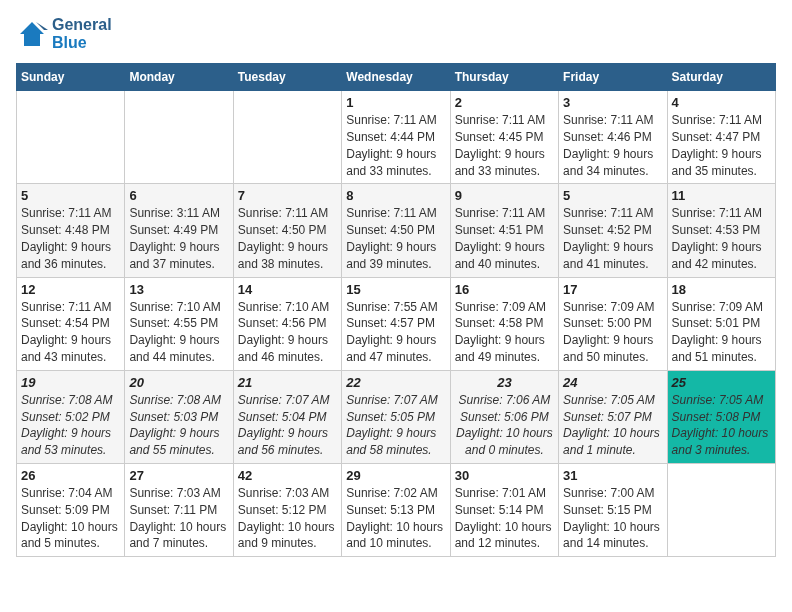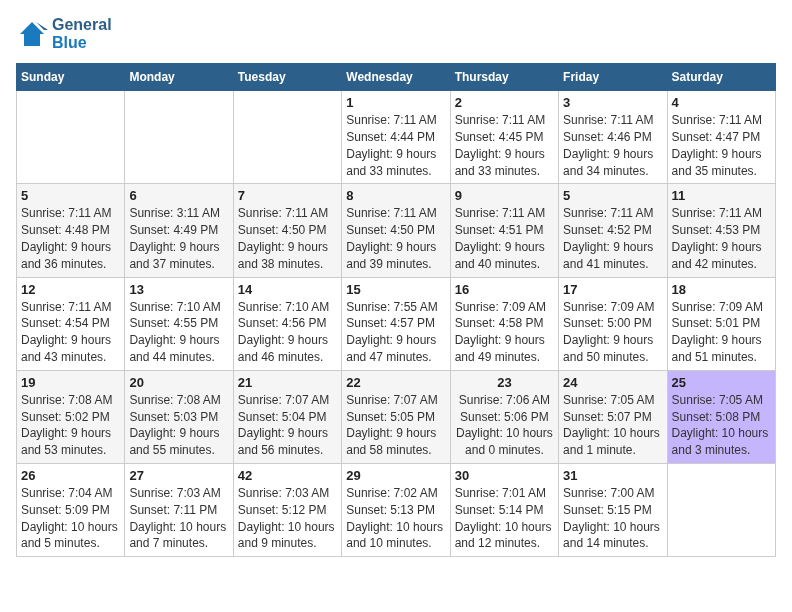--- a/index.html
+++ b/index.html
@@ -220,21 +220,21 @@
 Sunset: 5:00 PM
 Daylight: 9 hours and 50 minutes.</div>
         </td>
         <td>
           <div class="day-number">18</div>
           <div class="day-info">Sunrise: 7:09 AM
 Sunset: 5:01 PM
 Daylight: 9 hours and 51 minutes.</div>
         </td>
       </tr>
-      <tr style="background: rgb(245, 245, 245);">
+      <tr style="background: rgb(245, 245, 245); font-style: italic;">
         <td style="background: rgb(245, 245, 245);">
           <div class="day-number">19</div>
           <div class="day-info">Sunrise: 7:08 AM
 Sunset: 5:02 PM
 Daylight: 9 hours and 53 minutes.</div>
         </td>
         <td style="background: rgb(245, 245, 245);">
           <div class="day-number">20</div>
           <div class="day-info">Sunrise: 7:08 AM
 Sunset: 5:03 PM
@@ -257,21 +257,21 @@
           <div class="day-info">Sunrise: 7:06 AM
 Sunset: 5:06 PM
 Daylight: 10 hours and 0 minutes.</div>
         </td>
         <td style="background: rgb(245, 245, 245);">
           <div class="day-number">24</div>
           <div class="day-info">Sunrise: 7:05 AM
 Sunset: 5:07 PM
 Daylight: 10 hours and 1 minute.</div>
         </td>
-        <td style="background: #c4b5fd;">
+        <td style="background: #14b8a6;">
           <div class="day-number">25</div>
           <div class="day-info">Sunrise: 7:05 AM
 Sunset: 5:08 PM
 Daylight: 10 hours and 3 minutes.</div>
         </td>
       </tr>
       <tr>
         <td>
           <div class="day-number">26</div>
           <div class="day-info">Sunrise: 7:04 AM

